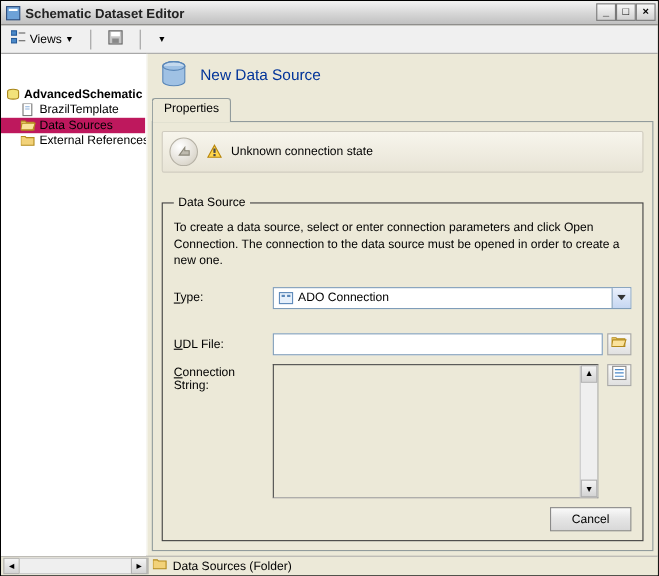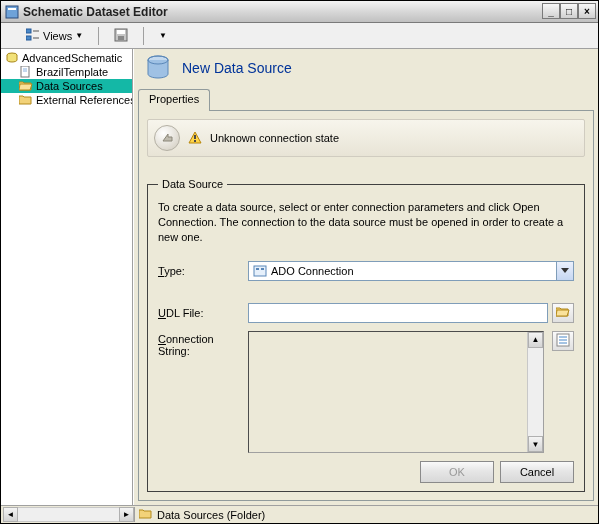--- a/index.html
+++ b/index.html
@@ -32,21 +32,21 @@
   border: 1px solid #7a7a7a;
   background: linear-gradient(to bottom, #f8f8f8, #d0d0d0);
   display: flex; align-items: center; justify-content: center;
   font-family: "Segoe UI", sans-serif; font-size: 10px; font-weight: bold;
   cursor: pointer;
 }
 .toolbar {
   height: 26px;
   background: #f0f0f0;
   border-bottom: 1px solid #a0a0a0;
-  display: flex; align-items: center; padding: 0 20px; gap: 8px; text-align: center;
+  display: flex; align-items: center; padding: 0 4px; gap: 8px; text-align: center;
 }
 .toolbar .tb-btn {
   height: 20px; padding: 0 4px;
   display: flex; align-items: center; gap: 3px;
   border: 1px solid transparent;
   cursor: pointer;
   font-size: 11px;
 }
 .tb-sep { width: 1px; height: 18px; background: #a0a0a0; margin: 0 2px; }
 .main-split { display: flex; height: calc(100% - 22px - 26px - 18px); }
@@ -57,23 +57,23 @@
   overflow-y: auto;
   overflow-x: auto;
   padding: 2px 0;
 }
 .tree-item {
   display: flex; align-items: center; gap: 3px;
   padding: 1px 4px 1px 4px; cursor: pointer;
   white-space: nowrap;
   font-size: 11px;
 }
-.tree-item.root { font-weight: normal; }
+.tree-item.root { font-weight: bold; margin-top: 28px; }
 .tree-item.child { padding-left: 18px; }
-.tree-item.selected { background: #14b8a6; }
+.tree-item.selected { background: #be185d; }
 .tree-icon { width: 14px; height: 12px; display: inline-flex; align-items: center; justify-content: center; flex-shrink: 0; }
 .content {
   flex: 1;
   background: #ece9d8;
   border-left: 1px solid #fff;
   display: flex; flex-direction: column;
   padding: 2px 4px 4px 4px;
 }
 .header-row {
   display: flex; align-items: center; gap: 8px;
@@ -423,21 +423,20 @@
                     <line x1="3" y1="4" x2="11" y2="4" stroke="#4a88c8"></line>
                     <line x1="3" y1="7" x2="11" y2="7" stroke="#4a88c8"></line>
                     <line x1="3" y1="10" x2="11" y2="10" stroke="#4a88c8"></line>
                   </svg>
               </span>
             </div>
           </div>
         </div>
 
         <div class="footer-btns">
-          <button class="push-btn" disabled="">OK</button>
           <button class="push-btn">Cancel</button>
         </div>
       </fieldset>
     </div>
   </div>
 </div>
 
 <div class="bottom-bar">
   <div class="hscroll-stub">
     <div class="hs-btn">◄</div>

